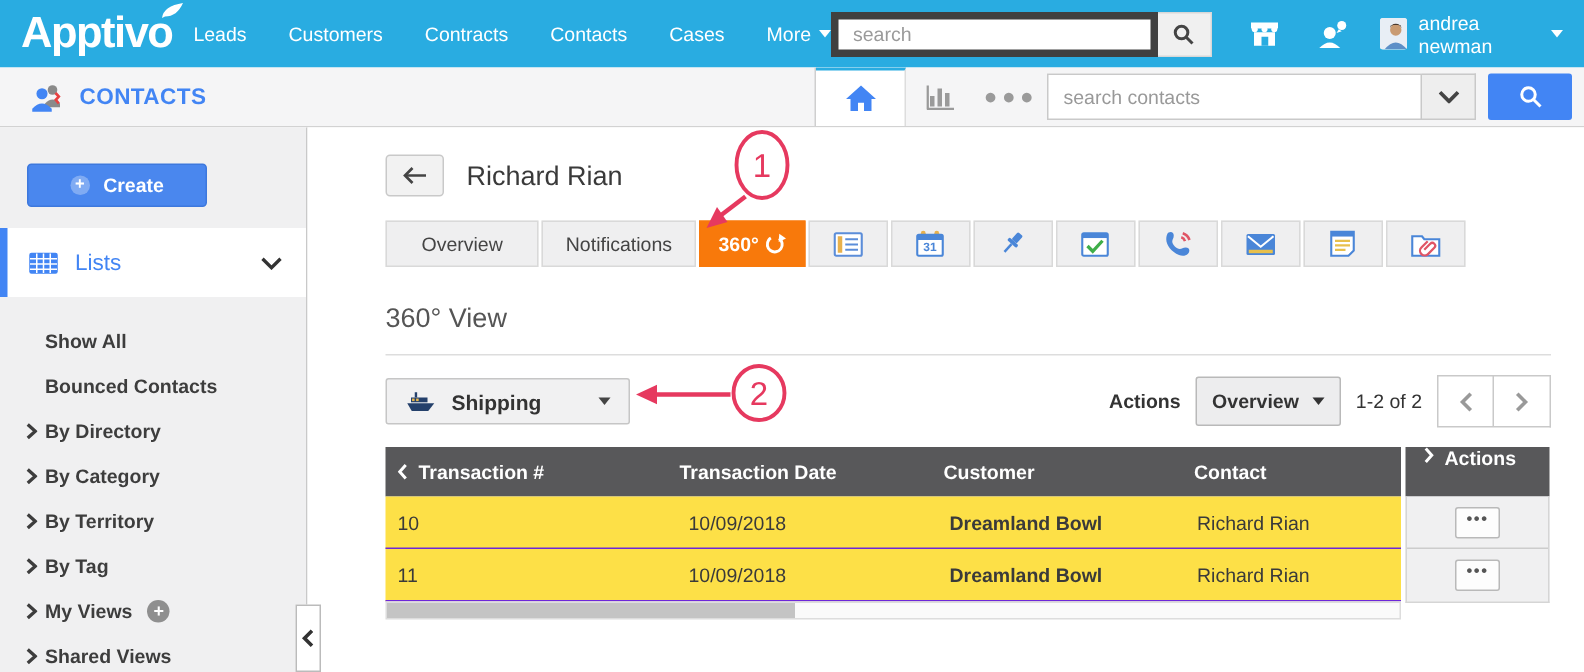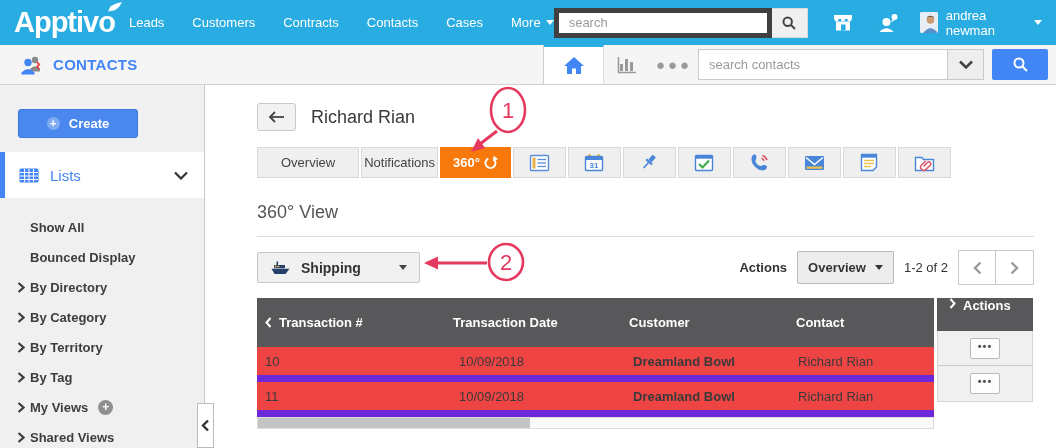--- a/index.html
+++ b/index.html
@@ -50,47 +50,47 @@
   .collapse-handle { position:absolute; left:197px; top:318px; width:17px; height:45px; background:#fff; border:1px solid #bbb; display:flex; align-items:center; justify-content:center; cursor:pointer; z-index:5; }
 
   
   .main { flex:1; padding:17px 22px 0 52px; position:relative; background:#fff; }
   .hdr-row { display:flex; align-items:center; gap:15px; height:30px; }
   .back-btn { width:39px; height:28px; background:#f2f2f2; border:1px solid #c9c9c9; border-radius:3px; display:flex; align-items:center; justify-content:center; cursor:pointer; }
   .page-title { font-size:18px; color:#3a3a3a; }
   .tabs-row { margin-top:15px; display:flex; gap:2px; height:31px; }
   .tab { background:#efeff0; border:1px solid #d9d9d9; font-size:13px; color:#444; display:flex; align-items:center; justify-content:center; cursor:pointer; }
   .tab.txt1 { padding:0 23px; }
-  .tab.txt2 { padding:0 2px; }
+  .tab.txt2 { padding:0 15px; }
   .tab.active { background:#f8790b; border-color:#f8790b; color:#fff; font-weight:bold; gap:3px; padding:0 12px; }
   .tab.icon-tab { width:53px; }
   .section-title { margin-top:24px; font-size:18px; color:#555; }
   .sec-div { margin-top:13px; border-top:1px solid #ddd; }
   .controls-row { margin-top:13px; display:flex; align-items:center; }
   .ship-btn { width:163px; height:31px; background:#f1f1f2; border:1px solid #c6c6c6; border-radius:2px; display:flex; align-items:center; gap:10px; padding:0 12px; cursor:pointer; }
   .ship-btn .lbl { font-size:14px; font-weight:bold; color:#333; }
   .ship-btn .caret-down { margin-left:auto; color:#444; }
   .ctr-right { margin-left:auto; display:flex; align-items:center; gap:10px; }
   .display-lbl { font-size:13px; font-weight:bold; color:#333; }
   .overview-btn { height:33px; padding:0 10px; background:#ededee; border:1px solid #b9b9b9; border-radius:2px; display:flex; align-items:center; gap:9px; font-size:13px; font-weight:bold; color:#333; cursor:pointer; }
   .range { font-size:13px; color:#333; }
   .pager { display:flex; }
   .pg-btn { width:38px; height:35px; background:#fff; border:1px solid #c9c9c9; display:flex; align-items:center; justify-content:center; cursor:pointer; }
   .pg-btn + .pg-btn { border-left:none; }
 
   
   .table-wrap { margin-top:13px; display:flex; gap:3px; }
   .tbl-main { width:677px; }
-  .t-head { height:49px; background:#58585a; display:flex; align-items:center; color:#fff; font-size:13px; font-weight:bold; }
+  .t-head { height:33px; background:#58585a; display:flex; align-items:center; color:#fff; font-size:13px; font-weight:bold; }
   .th { display:flex; align-items:center; gap:7px; }
   .th.c1 { width:172px; padding-left:8px; }
   .th.c2 { width:176px; padding-left:24px; }
   .th.c3 { width:167px; padding-left:24px; }
   .th.c4 { width:162px; padding-left:24px; }
-  .t-row { height:35px; display:flex; align-items:center; border-bottom:7px solid #6d28d9; font-size:13px; color:#3a3a3a; background:#ef4444; }
+  .t-row { height:35px; display:flex; align-items:center; border-bottom:1px solid #6d28d9; font-size:13px; color:#3a3a3a; background:#fde047; }
   .td.c1 { width:172px; padding-left:8px; }
   .td.c2 { width:176px; padding-left:30px; }
   .td.c3 { width:167px; padding-left:28px;font-weight:bold; }
   .td.c4 { width:162px; padding-left:26px; }
   .hscroll { height:12px; border:1px solid #ddd; background:#fafafa; position:relative; }
   .hthumb { position:absolute; left:0; top:0; width:272px; height:10px; background:#c4c4c4; cursor:pointer; }
   .actions-col { width:96px; }
   .a-head { height:33px; background:#58585a; color:#fff; font-size:13px; font-weight:bold; display:flex; align-items:flex-start; gap:7px; padding-left:12px; }
   .a-body { border:1px solid #d5d5d5; border-top:none; background:#f0f0f1; }
   .a-cell { height:35px; display:flex; align-items:center; justify-content:center; border-bottom:1px solid #ccc; }
@@ -233,21 +233,21 @@
             <polyline points="1,1.5 7,7.5 13,1.5" fill="none" stroke="#333" stroke-width="2.2"></polyline>
           </svg>
       </div>
       <div class="side-items">
         <div class="side-item">
             <span class="chv"></span>
             <span>Show All</span>
           </div>
         <div class="side-item">
             <span class="chv"></span>
-            <span>Bounced Display</span>
+            <span>Bounced Contacts</span>
           </div>
         <div class="side-item">
             <span class="chv">
               <svg width="8" height="11" viewBox="0 0 8 11">
                 <polyline points="1.5,1 6.5,5.5 1.5,10" fill="none" stroke="#3d3d3d" stroke-width="2.2"></polyline>
               </svg>
             </span>
             <span>By Directory</span>
           </div>
         <div class="side-item">

